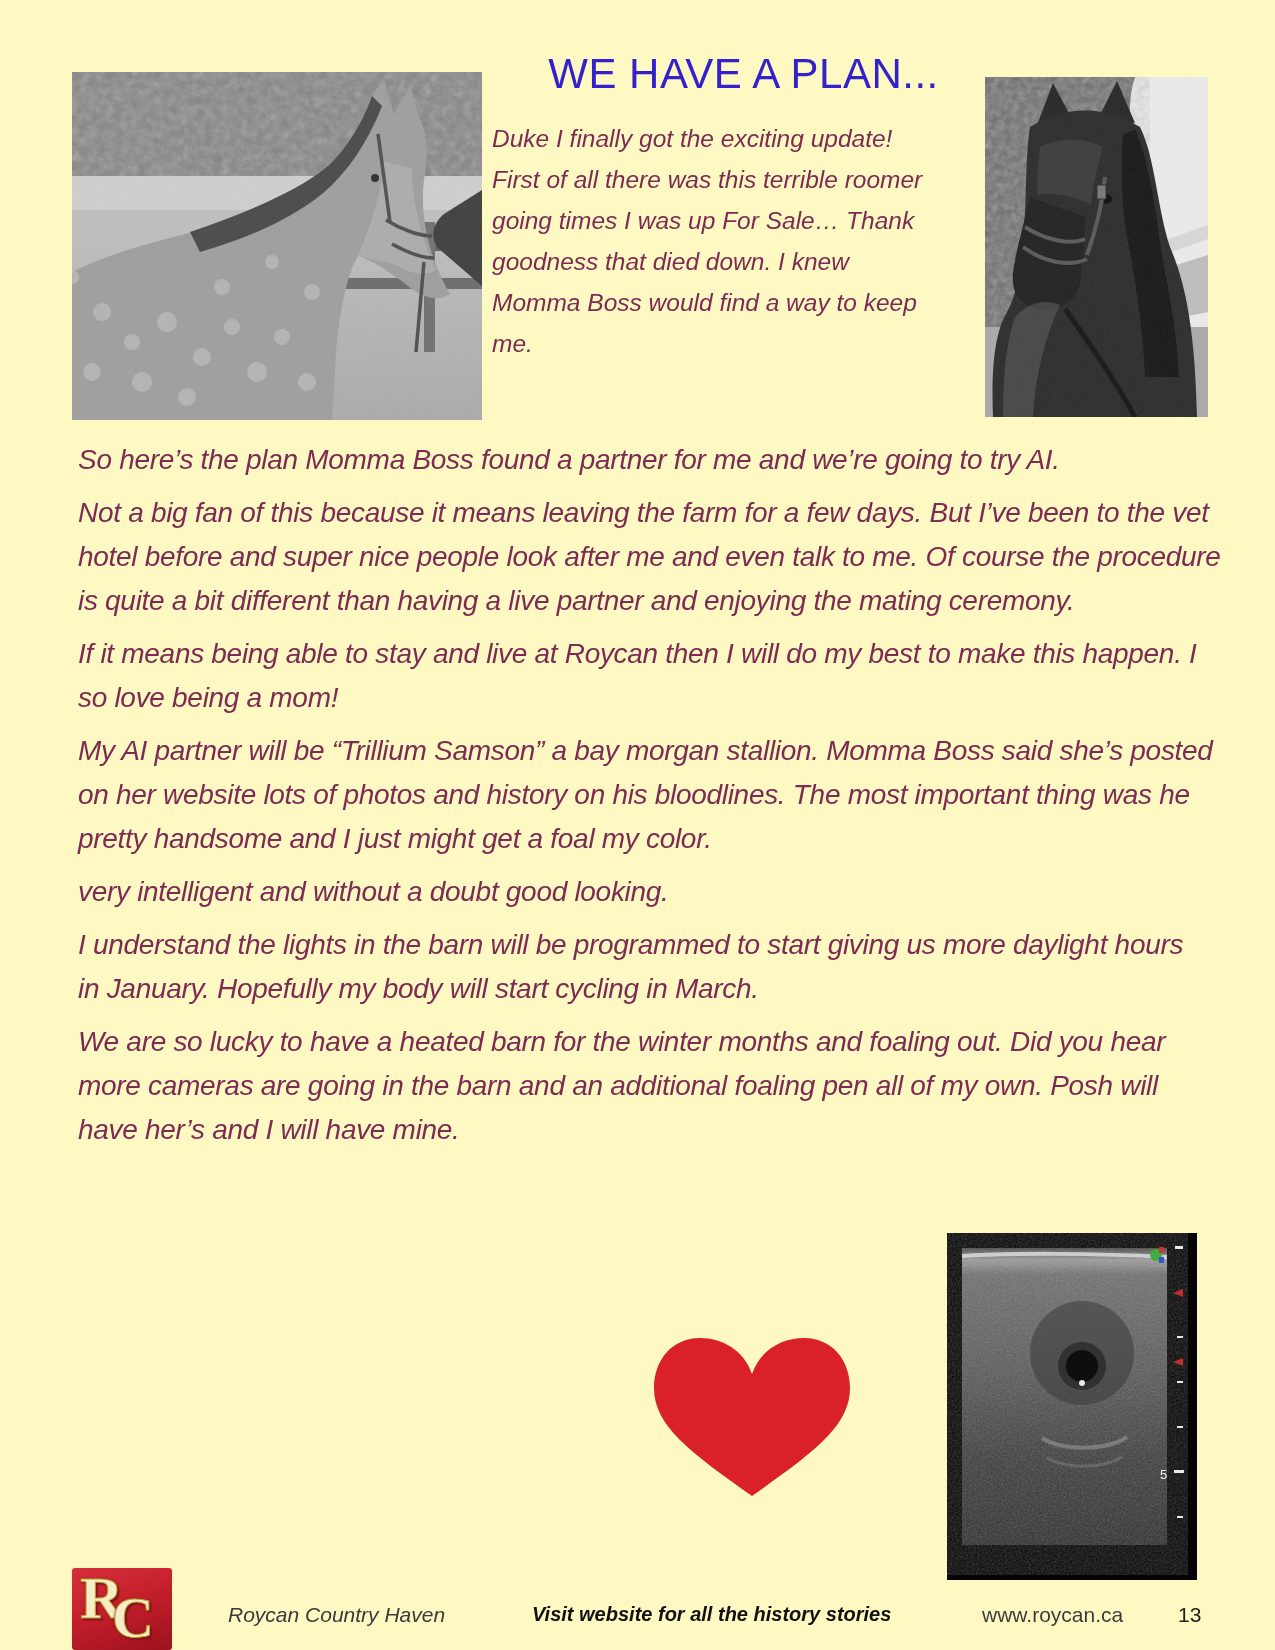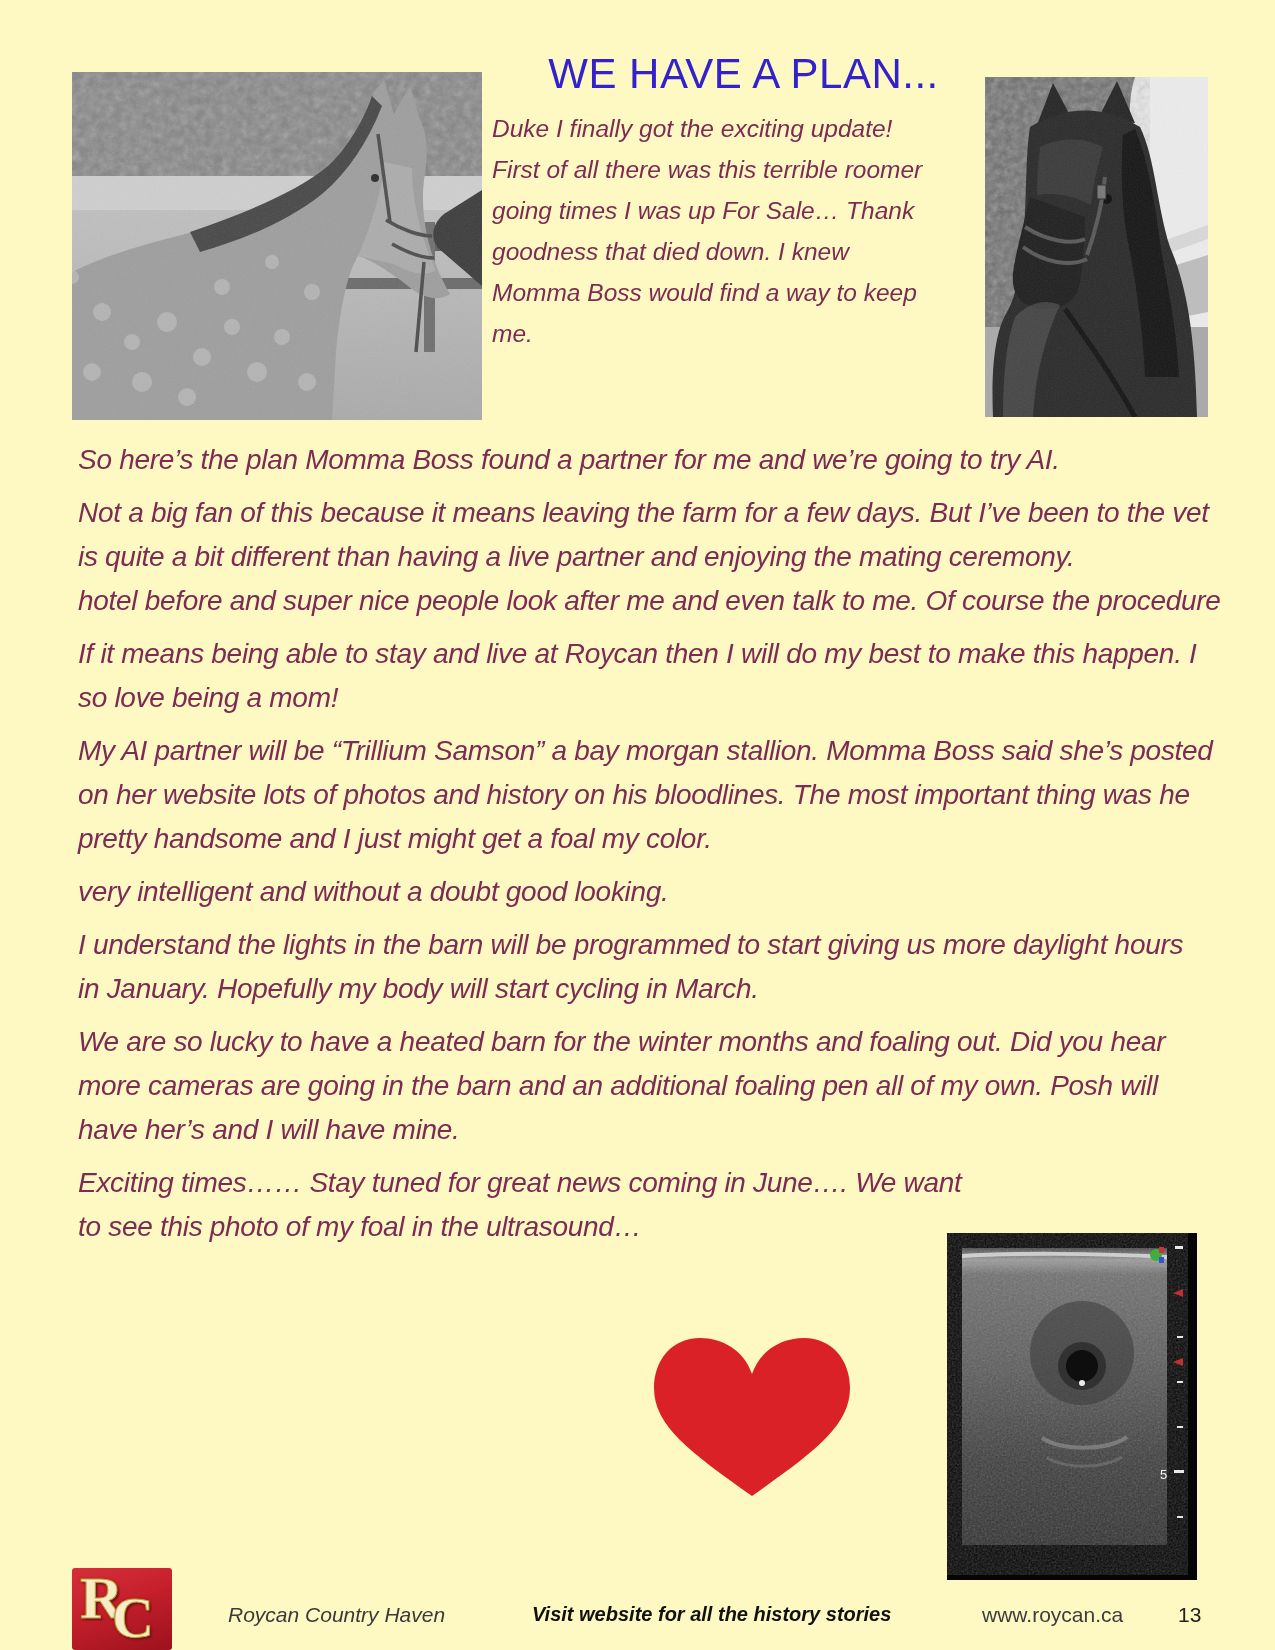--- a/index.html
+++ b/index.html
@@ -6,21 +6,21 @@
   .page{position:relative;width:1275px;height:1650px;background:#fef9c3;margin:0 auto;
         font-family:"Liberation Sans",sans-serif;overflow:hidden;padding-left:32px;}
 
   .title{position:absolute;top:22px;left:180px;right:0;text-align:center;
          font-size:42px;font-weight:400;color:var(--title-blue,#3322cc);letter-spacing:.5px;}
 
   .photo{position:absolute;overflow:hidden;}
   .photo-left{left:72px;top:72px;width:410px;height:348px;}
   .photo-right{left:985px;top:77px;width:223px;height:340px;}
 
-  .intro{position:absolute;left:492px;top:108px;color:var(--text-maroon,#7d2b52);
+  .intro{position:absolute;left:492px;top:118px;color:var(--text-maroon,#7d2b52);
          font-style:italic;font-size:24.5px;}
   .intro .line{line-height:41px;white-space:nowrap;}
 
   .bodytext{position:absolute;left:78px;top:438px;color:var(--text-maroon,#7d2b52);
             font-style:italic;font-size:28px;letter-spacing:-0.3px;}
   .bodytext .para{margin:0 0 9px 0;}
   .bodytext .line{line-height:44px;white-space:nowrap;}
 
   .heart{position:absolute;left:652px;top:1326px;width:200px;height:172px;}
 
@@ -165,22 +165,22 @@
       <rect width="223" height="340" filter="url(#grain2)" opacity="0.12"></rect>
     </svg>
   </div>
 
   <div class="bodytext">
     <div class="para">
         <div class="line">So here’s the plan Momma Boss found a partner for me and we’re going to try AI.</div>
       </div>
     <div class="para">
         <div class="line">Not a big fan of this because it means leaving the farm for a few days. But I’ve been to the vet</div>
+        <div class="line">hotel before and super nice people look after me and even talk to me. Of course the procedure</div>
         <div class="line">is quite a bit different than having a live partner and enjoying the mating ceremony.</div>
-        <div class="line">hotel before and super nice people look after me and even talk to me. Of course the procedure</div>
       </div>
     <div class="para">
         <div class="line">If it means being able to stay and live at Roycan then I will do my best to make this happen. I</div>
         <div class="line">so love being a mom!</div>
       </div>
     <div class="para">
         <div class="line">My AI partner will be “Trillium Samson” a bay morgan stallion. Momma Boss said she’s posted</div>
         <div class="line">on her website lots of photos and history on his bloodlines. The most important thing was he</div>
         <div class="line">pretty handsome and I just might get a foal my color.</div>
       </div>
@@ -188,24 +188,20 @@
         <div class="line">very intelligent and without a doubt good looking.</div>
       </div>
     <div class="para">
         <div class="line">I understand the lights in the barn will be programmed to start giving us more daylight hours</div>
         <div class="line">in January. Hopefully my body will start cycling in March.</div>
       </div>
     <div class="para">
         <div class="line">We are so lucky to have a heated barn for the winter months and foaling out. Did you hear</div>
         <div class="line">more cameras are going in the barn and an additional foaling pen all of my own. Posh will</div>
         <div class="line">have her’s and I will have mine.</div>
-      </div>
-    <div class="para">
-        <div class="line">Exciting times…… Stay tuned for great news coming in June…. We want</div>
-        <div class="line">to see this photo of my foal in the ultrasound…</div>
       </div>
   </div>
 
   <div class="heart">
     <svg width="200" height="172" viewBox="0 0 100 86" xmlns="http://www.w3.org/2000/svg">
       <path d="M50,24 C46,12 35,6 24,6 C10,6 1,17 1,31 C1,50 19,63 50,85 C81,63 99,50 99,31 C99,17 90,6 76,6 C65,6 54,12 50,24 Z" fill="var(--heart-red,#da2127)"></path>
     </svg>
   </div>
 
   <div class="ultrasound">

